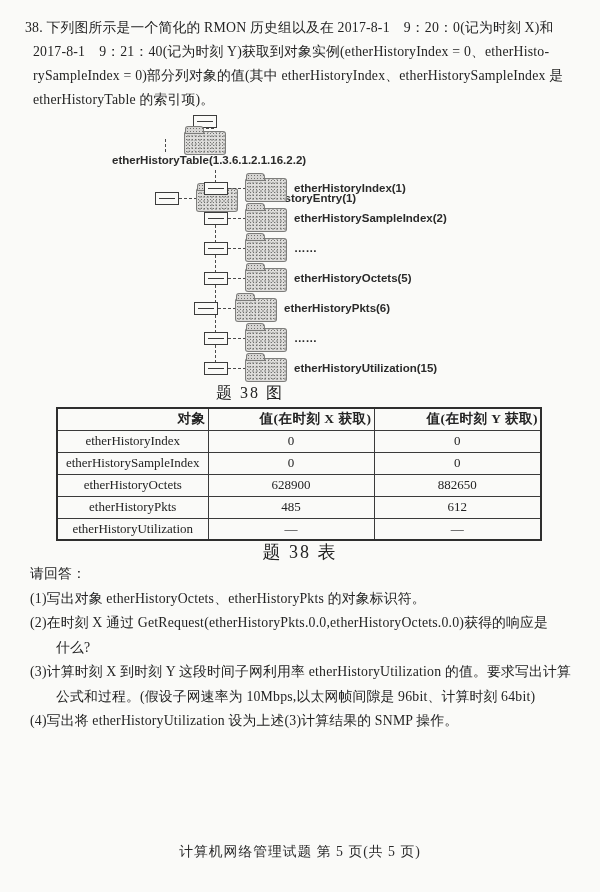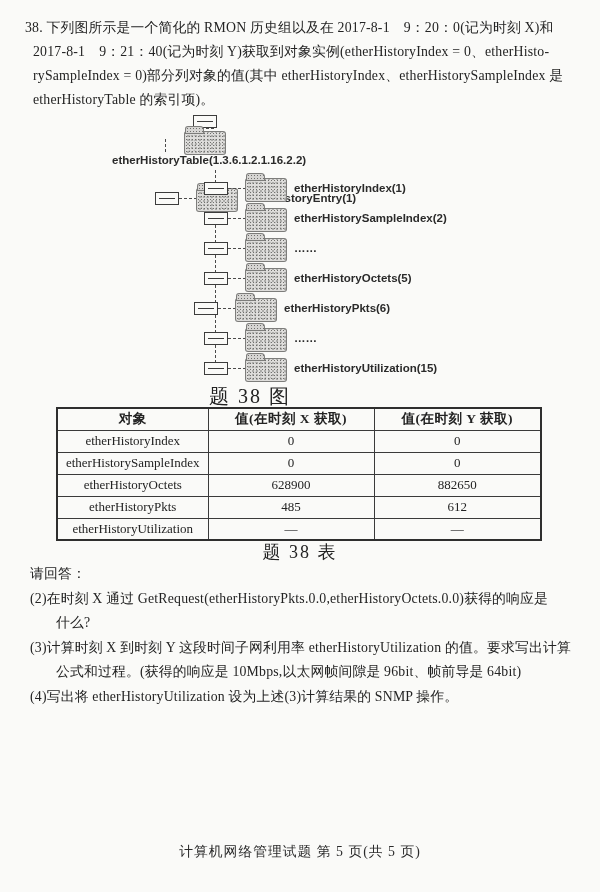--- a/index.html
+++ b/index.html
@@ -60,33 +60,33 @@
     background-image: radial-gradient(circle, #6f6f6d 0.6px, transparent 1px);
     background-size: 3px 3px;
     box-shadow: 0 0 0 1px #7d7d7b;
   }
   .nlabel {
     margin-left: 8px; font-family: "Liberation Sans", "DejaVu Sans", sans-serif;
     font-size: 11.5px; color: #2a2a2a; white-space: nowrap; font-weight: bold;
   }
   .fig-caption {
     position: absolute; top: 383px; left: 175px; width: 150px;
-    text-align: center; font-size: 20px; letter-spacing: 2px;
+    text-align: center; font-size: 16px; letter-spacing: 2px;
   }
 
   
   .tbl-wrap { position: absolute; top: 407px; left: 56px; width: 484px; }
   table { width: 484px; border-collapse: collapse; table-layout: fixed; }
   col.c1 { width: 151px; } col.c2 { width: 166px; } col.c3 { width: 167px; }
   th, td {
     border: 1px solid #3a3a3a; text-align: center; vertical-align: middle;
     height: 22px; padding: 0 2px; overflow: hidden; white-space: nowrap;
   }
   table { border: 2px solid #2e2e2e; }
-  th { font-size: 13.5px; font-weight: bold; letter-spacing: 0.5px; }
+  th { font-size: 13.5px; font-weight: bold; letter-spacing: 0.5px; text-align: right; }
   td { font-size: 13px; }
   .tbl-caption {
     position: absolute; top: 540px; left: 220px; width: 160px;
     text-align: center; font-size: 18px; letter-spacing: 2px;
   }
 
   
   .questions { position: absolute; top: 562px; left: 30px; width: 555px; font-size: 13.8px; }
   .questions .qline { line-height: 24.5px; white-space: nowrap; letter-spacing: 0.2px; }
   .questions .qline.cont { padding-left: 26px; }
@@ -227,22 +227,23 @@
         <td>—</td>
         <td>—</td>
       </tr>
     </tbody>
       </table>
   </div>
   <div class="tbl-caption">题 38 表</div>
 
   <div class="questions">
     <div class="qline">请回答：</div>
+    <div class="qline">(1)写出对象 etherHistoryOctets、etherHistoryPkts 的对象标识符。</div>
     <div class="qline">(2)在时刻 X 通过 GetRequest(etherHistoryPkts.0.0,etherHistoryOctets.0.0)获得的响应是</div>
     <div class="qline cont">什么?</div>
     <div class="qline">(3)计算时刻 X 到时刻 Y 这段时间子网利用率 etherHistoryUtilization 的值。要求写出计算</div>
-    <div class="qline cont">公式和过程。(获得的响应是 10Mbps,以太网帧间隙是 96bit、帧前导是 64bit)</div>
+    <div class="qline cont">公式和过程。(假设子网速率为 10Mbps,以太网帧间隙是 96bit、计算时刻 64bit)</div>
     <div class="qline">(4)写出将 etherHistoryUtilization 设为上述(3)计算结果的 SNMP 操作。</div>
   </div>
 
   <div class="footer">计算机网络管理试题 第 5 页(共 5 页)</div>
 
 </div>
 
 </body></html>

